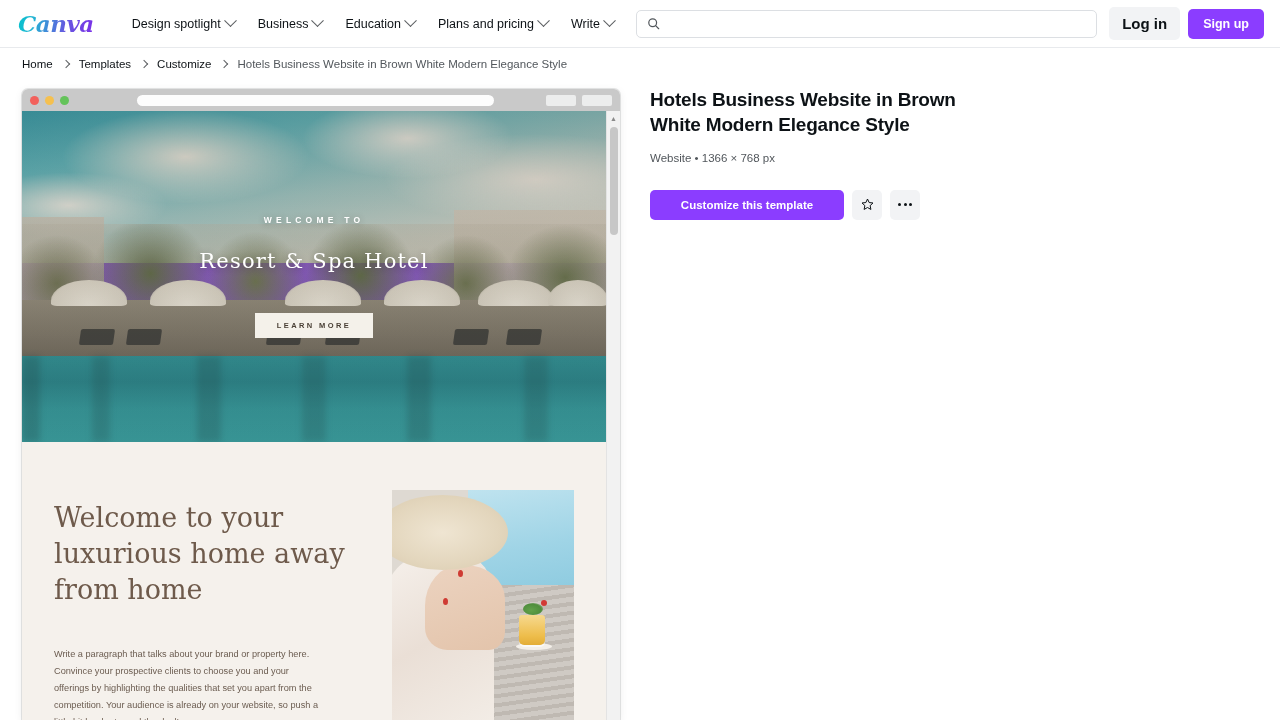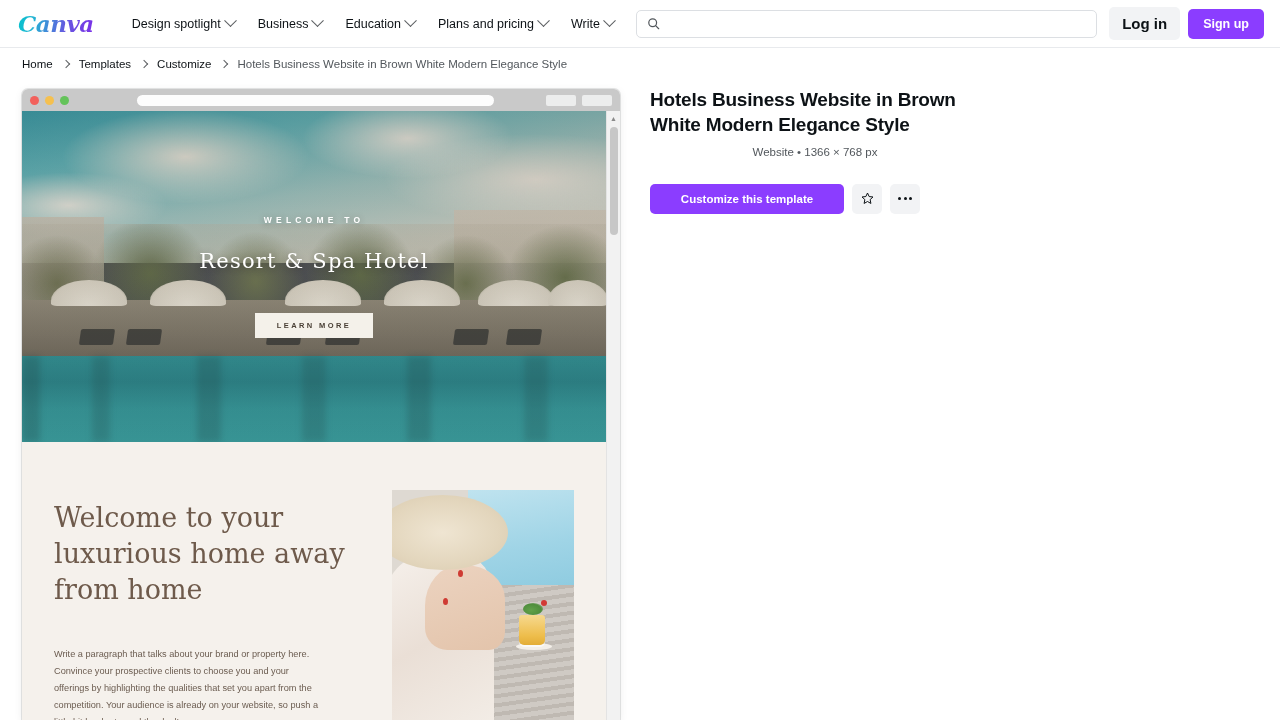--- a/index.html
+++ b/index.html
@@ -179,21 +179,21 @@
     flex: none;
   }
 
   .viewport {
     flex: 1;
     position: relative;
     overflow: hidden;
     display: flex;
     background: #f2eee9;
   }
-  .page-scroll { flex: 1; overflow: hidden; background: #0f172a; }
+  .page-scroll { flex: 1; overflow: hidden; background: #6d28d9; }
 
   
   .hero {
     position: relative;
     height: 331px;
     overflow: hidden;
   }
   .hero-photo { position: absolute; inset: 0; }
   .sky {
     position: absolute; left: 0; right: 0; top: 0; height: 46%;
@@ -433,24 +433,23 @@
     max-width: 330px;
   }
   .tpl-title {
     font-size: 19px;
     line-height: 1.33;
     font-weight: bold;
     letter-spacing: -0.2px;
     color: #0d1216;
   }
   .tpl-meta {
-    margin-top: 8px;
+    margin-top: 14px;
     font-size: 11.5px;
     color: #52575c;
-    text-align: center;
   }
   .actions {
     margin-top: 26px;
     display: flex;
     align-items: flex-start;
     gap: 8px;
   }
   .btn-customize {
     background: #8b3dff;
     color: #fff;

